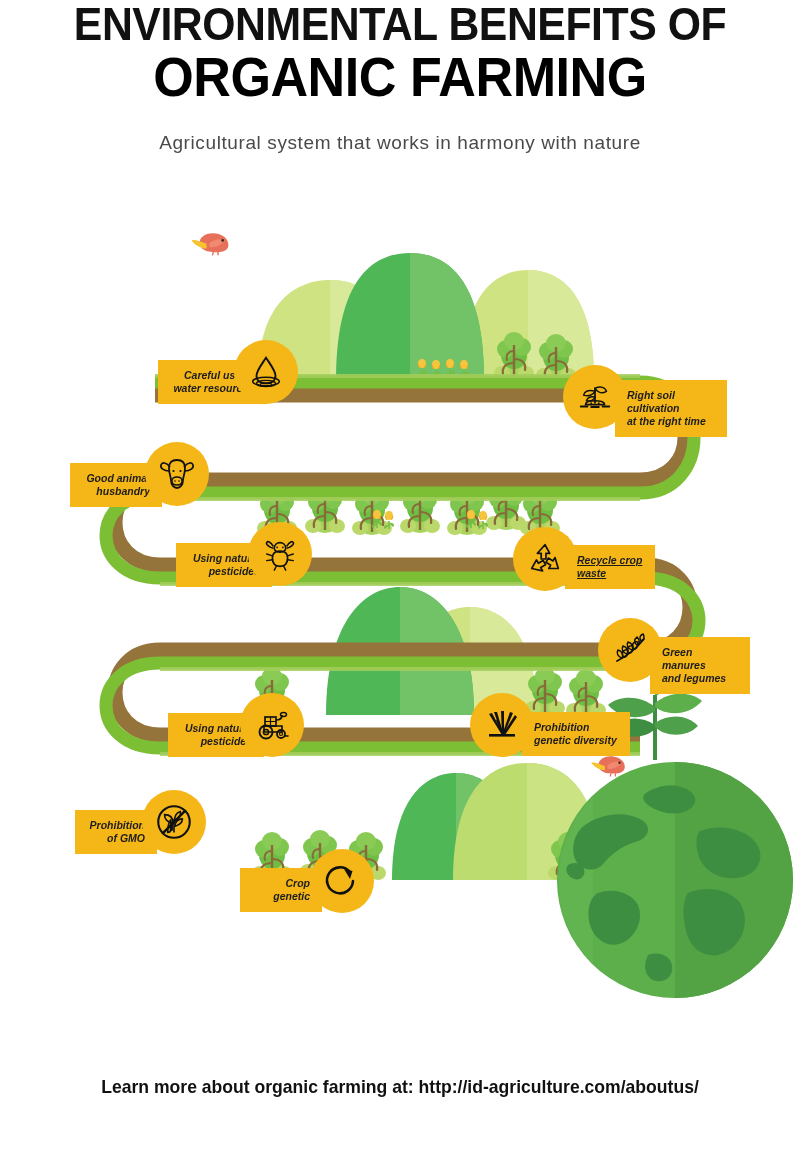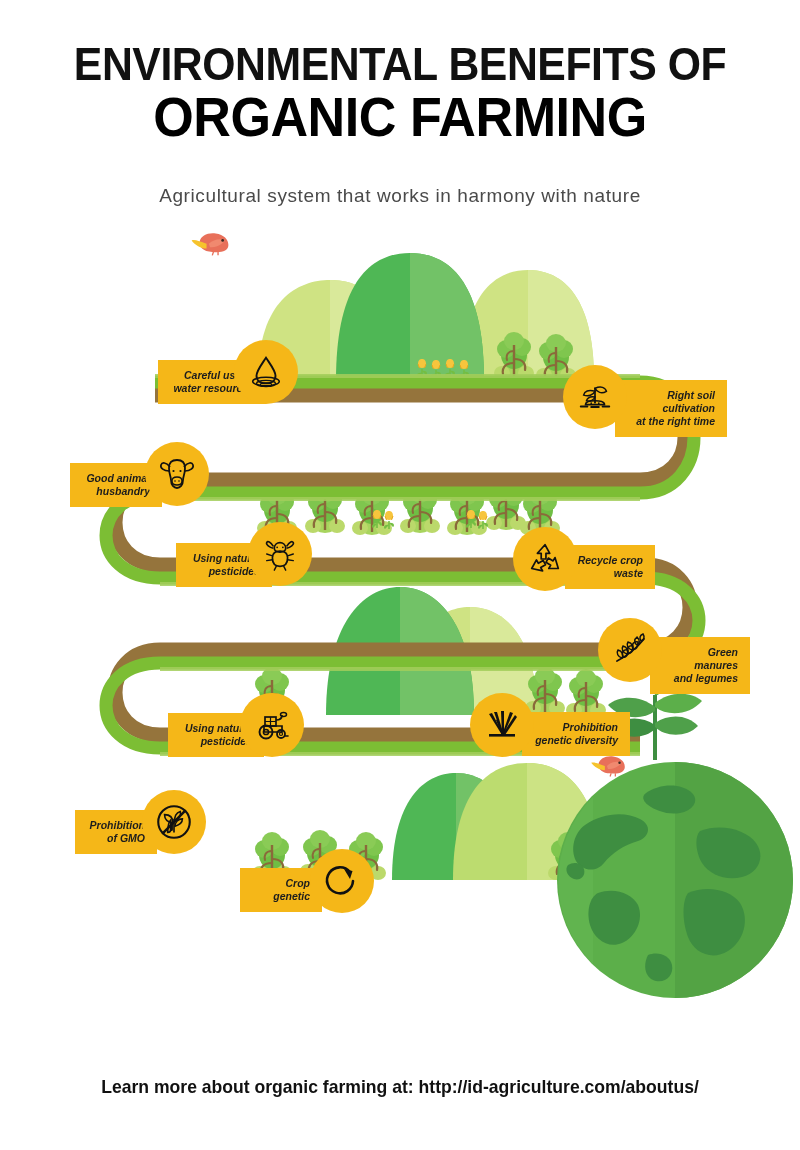--- a/index.html
+++ b/index.html
@@ -13,42 +13,41 @@
     position: relative;
     overflow: hidden;
     font-family: "Liberation Sans", sans-serif;
   }
 
   
   #header {
     position: absolute;
     top: 0; left: 0; right: 0;
     text-align: center;
-    padding-top: 40px;
   }
   .title-line1 {
     font-family: "Liberation Sans", sans-serif;
     font-weight: bold;
     font-size: 46px;
     letter-spacing: -0.5px;
     color: #111111;
     line-height: 1.05;
     transform: scaleX(0.93);
   }
   .title-line2 {
     font-family: "Liberation Sans", sans-serif;
     font-weight: bold;
     font-size: 56px;
     letter-spacing: -0.5px;
     color: #000000;
     line-height: 1.05;
     transform: scaleX(0.93);
   }
   .subtitle {
-    margin-top: 38px;
+    margin-top: 25px;
     font-family: "Liberation Sans", sans-serif;
     font-weight: normal;
     font-size: 19px;
     letter-spacing: 0.6px;
     color: #4a4a4a;
   }
 
   
   #scene {
     position: absolute;
@@ -77,21 +76,21 @@
     font-family: "Liberation Sans", sans-serif;
     font-style: italic;
     font-weight: bold;
     font-size: 10.5px;
     line-height: 1.25;
     padding: 9px 12px;
     white-space: pre-line;
     z-index: 4;
     box-sizing: border-box;
   }
-  .label.right { text-align: right; }
+  .label.right { text-align: left; }
   .label.left  { text-align: right; }
 
   
   #footer {
     position: absolute;
     left: 0; right: 0;
     bottom: 52px;
     text-align: center;
     font-family: "Liberation Sans", sans-serif;
     font-weight: bold;
@@ -329,21 +328,21 @@
       <path d="M14 14 C14 10 17 8 20 8 C23 8 26 10 26 14 C26 16 24 18 20 18 C16 18 14 16 14 14 Z" fill="none" stroke="#111" stroke-width="1.7"></path>
       <path d="M12 24 C12 19 15 17 20 17 C25 17 28 19 28 24 C28 30 25 33 20 33 C15 33 12 30 12 24 Z" fill="none" stroke="#111" stroke-width="1.8"></path>
       <path d="M12 22 L6 20 M12 26 L6 27 M28 22 L34 20 M28 26 L34 27" stroke="#111" stroke-width="1.5" stroke-linecap="round"></path>
       <path d="M16 33 L14 37 M24 33 L26 37" stroke="#111" stroke-width="1.5" stroke-linecap="round"></path>
       <circle cx="17" cy="13" r="0.9" fill="#111"></circle>
       <circle cx="23" cy="13" r="0.9" fill="#111"></circle>
     </svg>
   </span>
 </div>
 
-<div class="label right" style="left:565px; top:545px; width:90px;">Recycle crop
+<div class="label right" style="left:565px; top:545px; width:90px;text-decoration:underline;">Recycle crop
 waste</div>
 <div class="badge" style="left:513px; top:527px;">
   <span>
     <svg width="38" height="38" viewBox="0 0 40 40">
       <path d="M20 5 L25 14 L21 14 L21 20 L16 20 L16 14 L12 14 Z" fill="none" stroke="#111" stroke-width="1.8" stroke-linejoin="round"></path>
       <path d="M6 30 L11 21 L13 24.5 L18 21.5 L20.5 26 L15.5 29 L17.5 32.5 Z" fill="none" stroke="#111" stroke-width="1.8" stroke-linejoin="round"></path>
       <path d="M34 30 L24 30 L26 26.5 L21 23.5 L23.5 19 L28.5 22 L30.5 18.5 Z" fill="none" stroke="#111" stroke-width="1.8" stroke-linejoin="round"></path>
     </svg>
   </span>
 </div>

